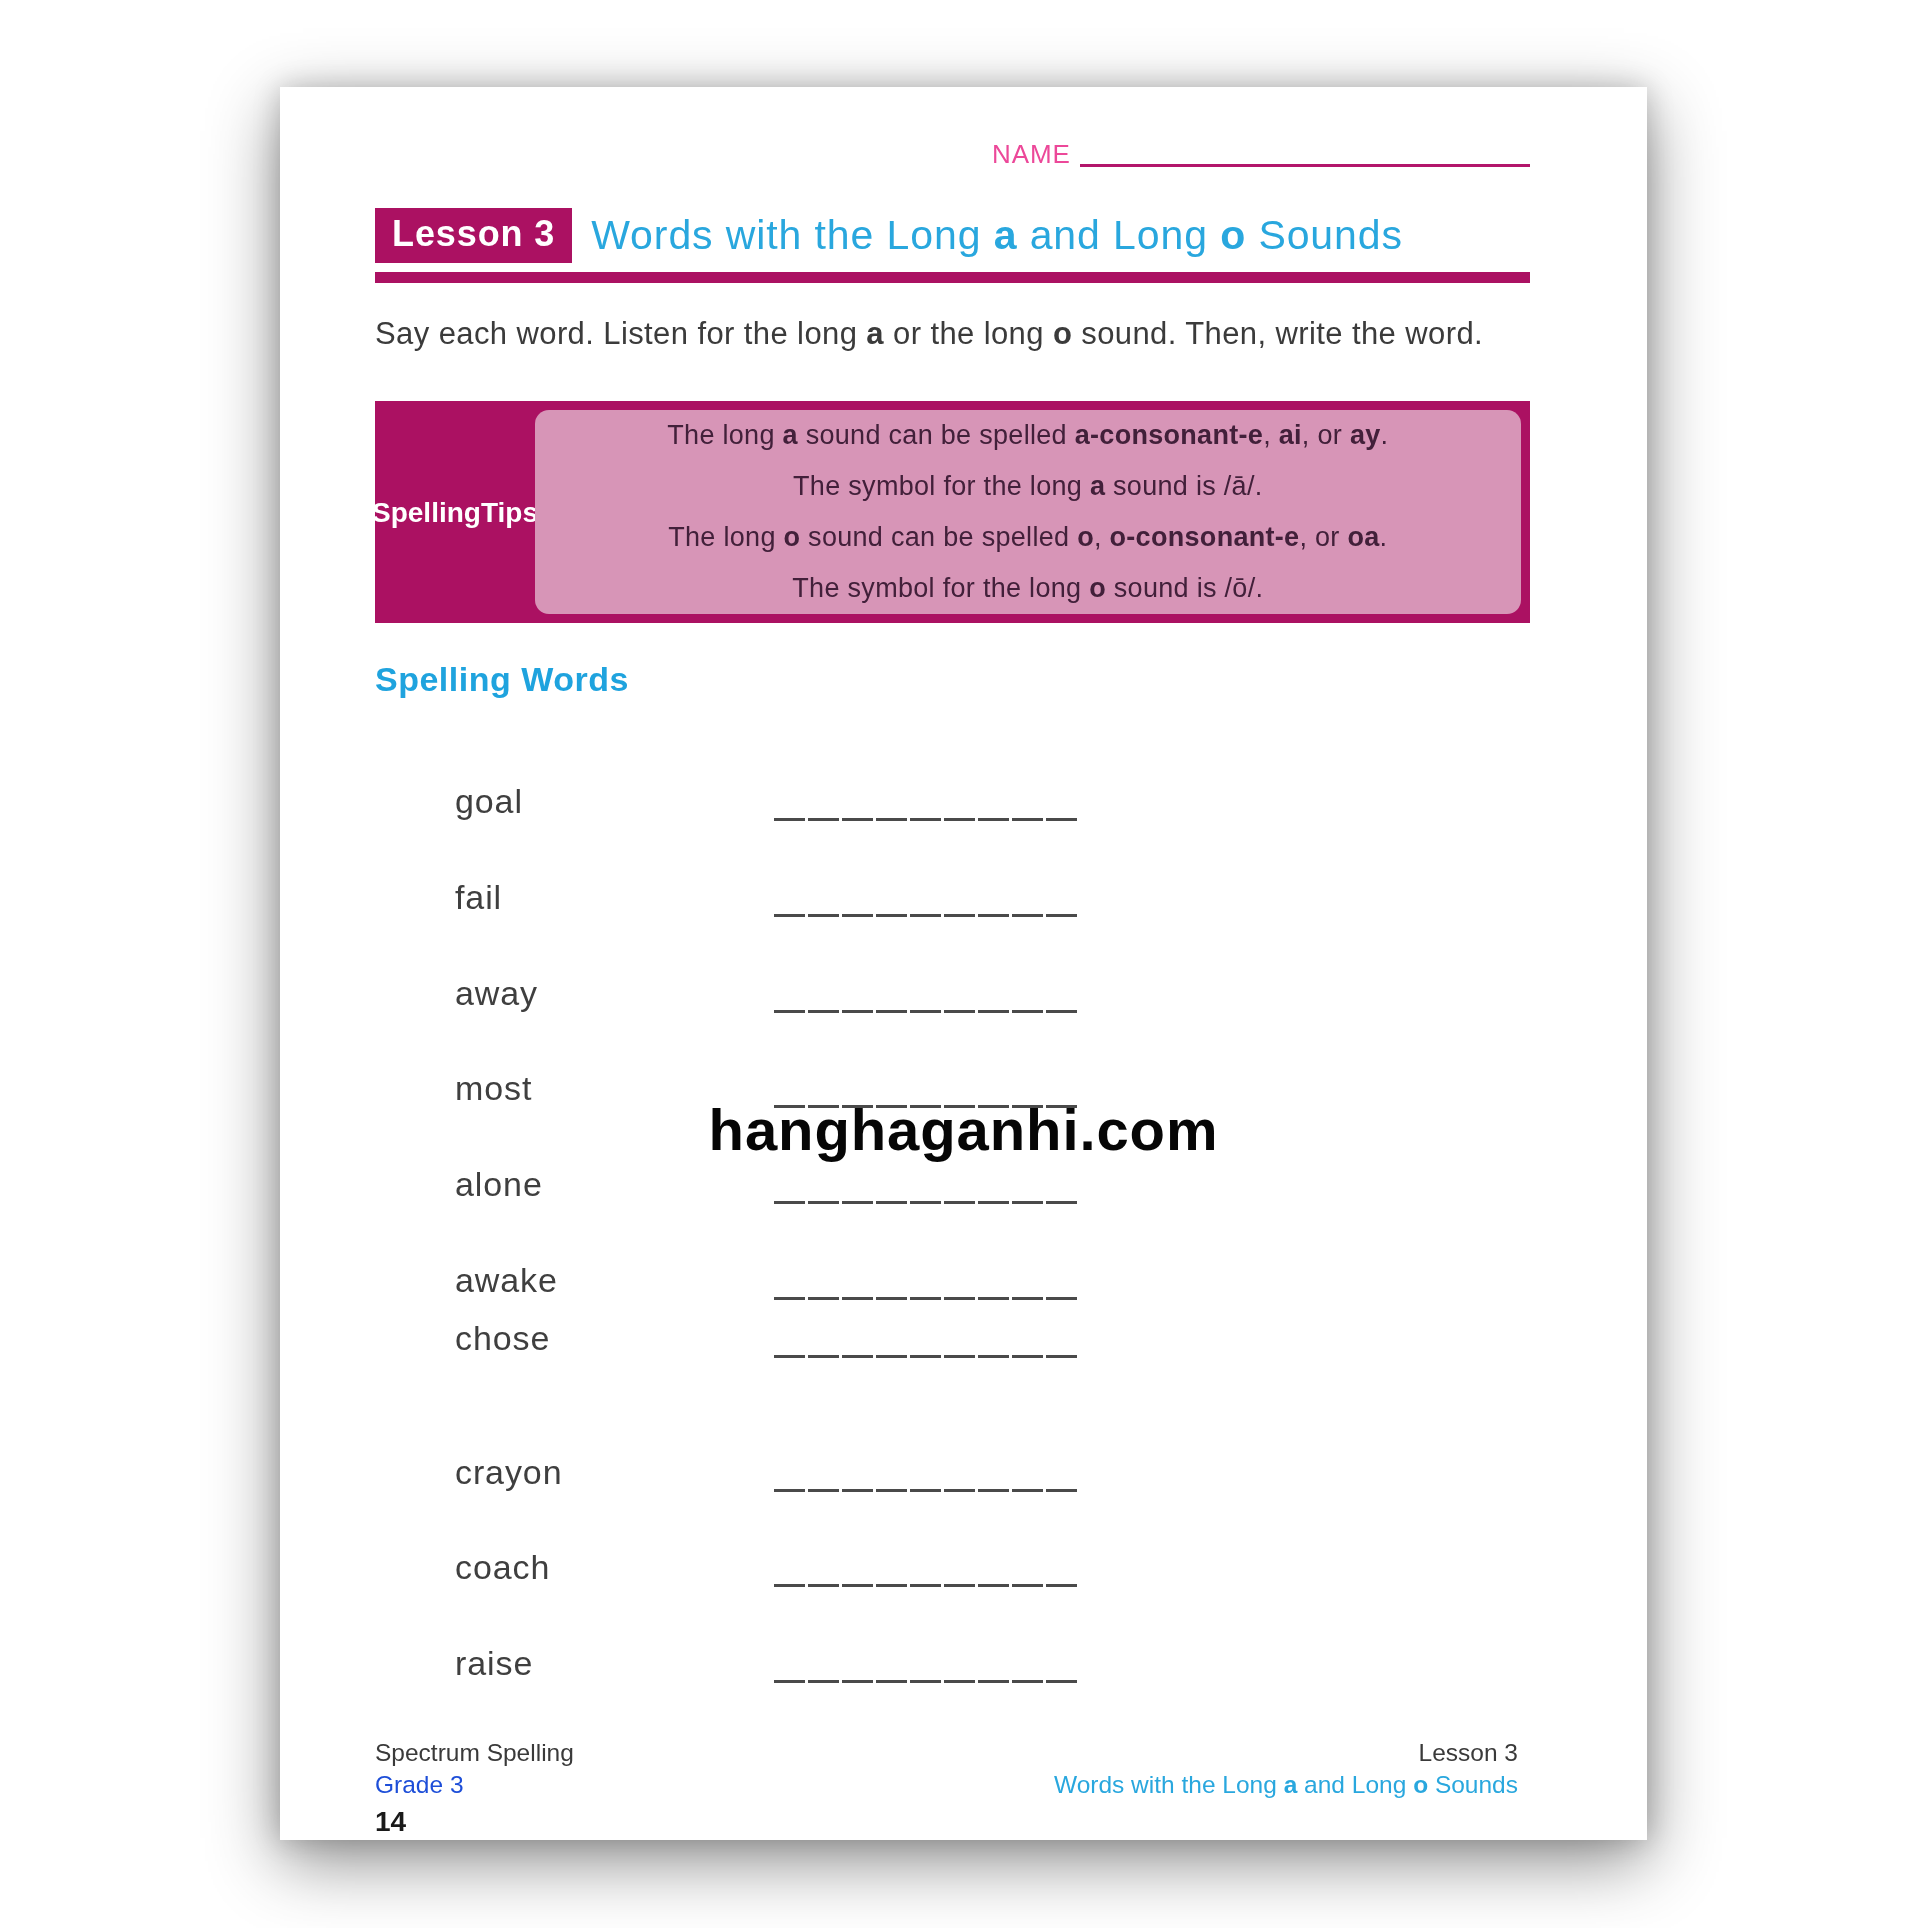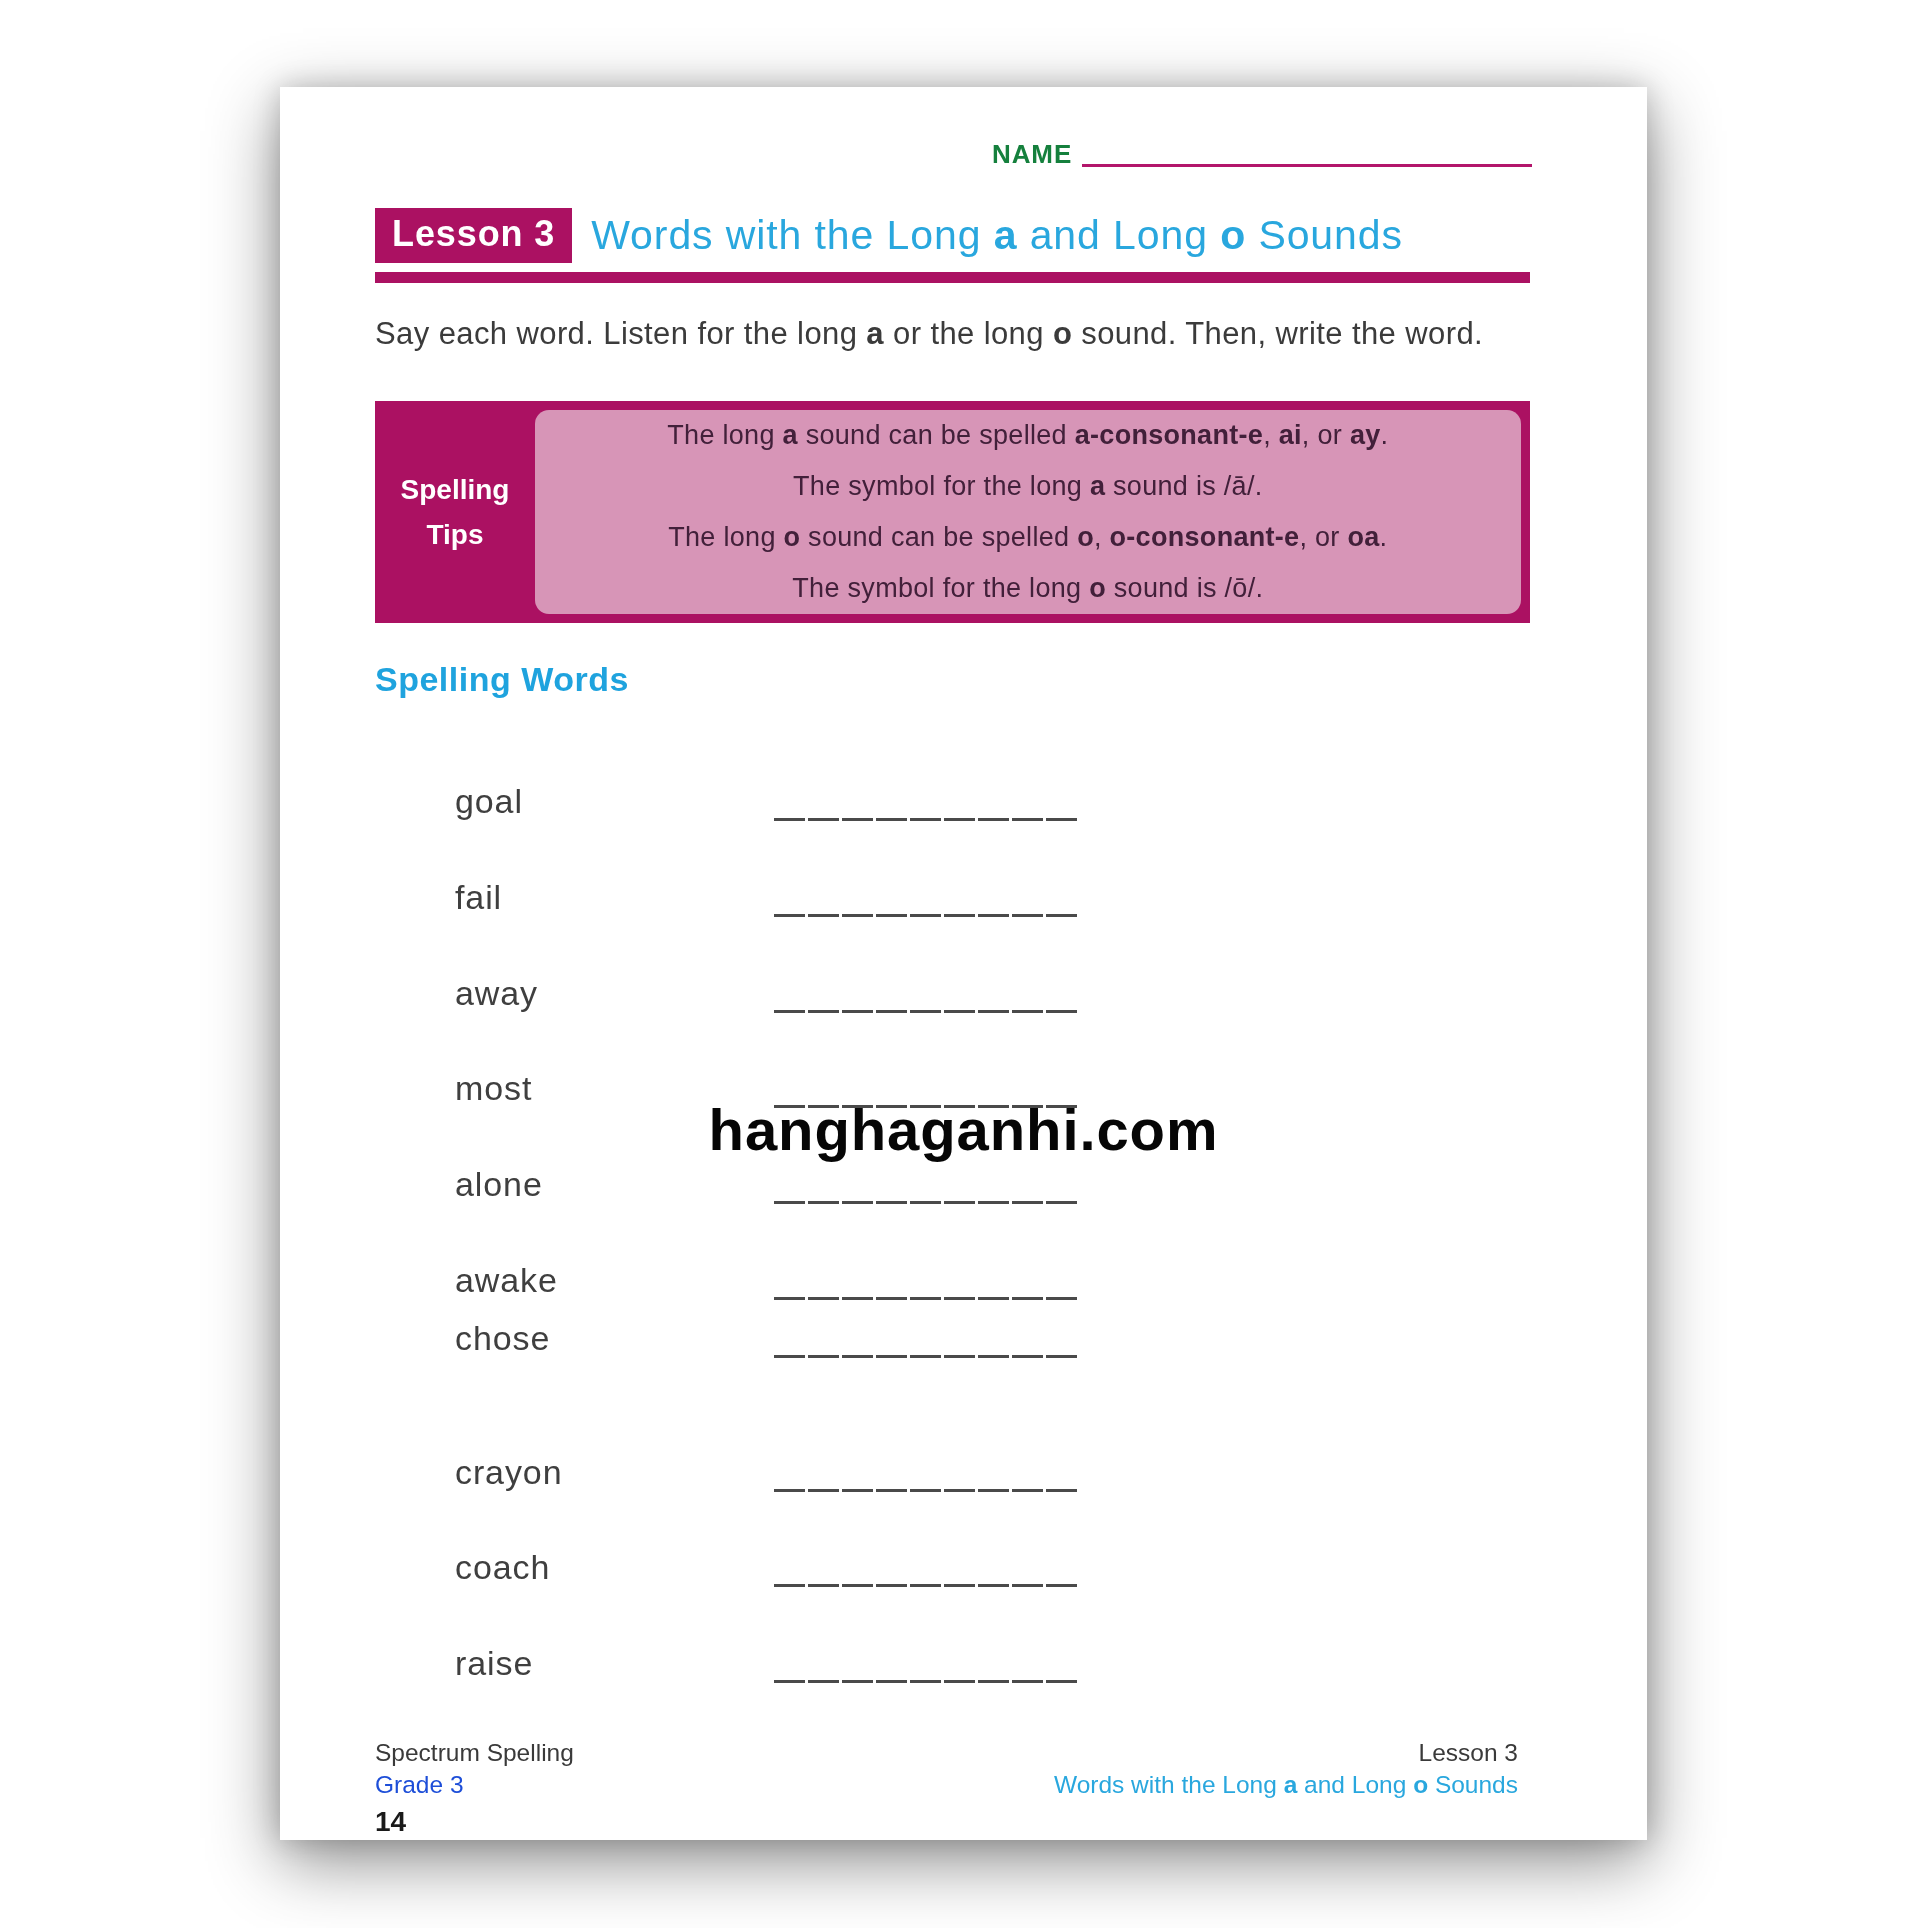--- a/index.html
+++ b/index.html
@@ -3,40 +3,40 @@
 <meta charset="utf-8">
 <style>
   html,body{margin:0;padding:0;background:#ffffff;}
   .canvas{position:relative;width:1928px;height:1928px;background:#ffffff;overflow:hidden;
           font-family:"Liberation Sans", sans-serif;}
   .page{position:absolute;left:280px;top:87px;width:1367px;height:1753px;background:#ffffff;
         box-shadow:0 21px 66px rgba(0,0,0,0.45), 0 0 26px rgba(0,0,0,0.18);}
 
   
   .name-row{position:absolute;top:52px;left:712px;display:flex;align-items:flex-end;}
-  .name-label{font-size:26px;font-weight:bold;color:#15803d;letter-spacing:0.9px;}
+  .name-label{font-size:26px;font-weight:normal;color:#ec4899;letter-spacing:0.9px;}
   .name-line{width:450px;height:0;border-bottom:3.8px solid #B3156B;margin-left:9.4px;margin-bottom:2.8px;}
 
   
   .lesson-row{position:absolute;top:121px;left:95px;display:flex;align-items:center;white-space:nowrap;}
   .lesson-badge{background:#AB1162;color:#ffffff;font-size:36px;font-weight:bold;
                 padding:4.7px 17px 8.5px 17px;letter-spacing:0.9px;}
   .lesson-title{font-size:41px;color:#29A7DE;margin-left:19px;letter-spacing:0.9px;}
   .lesson-title b{font-weight:bold;}
   .title-bar{position:absolute;top:185px;left:95px;width:1155px;height:11.3px;background:#AB1162;}
 
   
   .instruction{position:absolute;top:229px;left:95px;width:1186px;font-size:31px;color:#3B3B3B;
                letter-spacing:0.4px;}
   .instruction b{font-weight:bold;}
 
   
   .tips-box{position:absolute;top:314px;left:95px;width:1155px;height:222px;background:#AB1162;
             display:flex;box-sizing:border-box;padding:9.4px 9.4px 9.4px 0;}
-  .tips-label{width:160px;display:flex;flex-direction:column;justify-content:center;align-items:center;
+  .tips-label{width:160px;display:flex;flex-direction:row;justify-content:center;align-items:center;
               color:#ffffff;font-size:28px;font-weight:bold;line-height:45px;text-align:center;}
   .tips-content{flex:1;background:#D795B7;color:#42203A;font-size:27px;line-height:51px;
                 display:flex;flex-direction:column;justify-content:center;text-align:center;
                 letter-spacing:0.3px;border-radius:14px;}
   .tips-content b{font-weight:bold;}
 
   
   .spelling-words-heading{position:absolute;top:573px;left:95px;font-size:34px;font-weight:bold;
                           color:#1FA3DE;letter-spacing:0.5px;}
   .words-list{position:absolute;left:0;top:0;width:100%;height:100%;pointer-events:none;margin-top:32px;}

